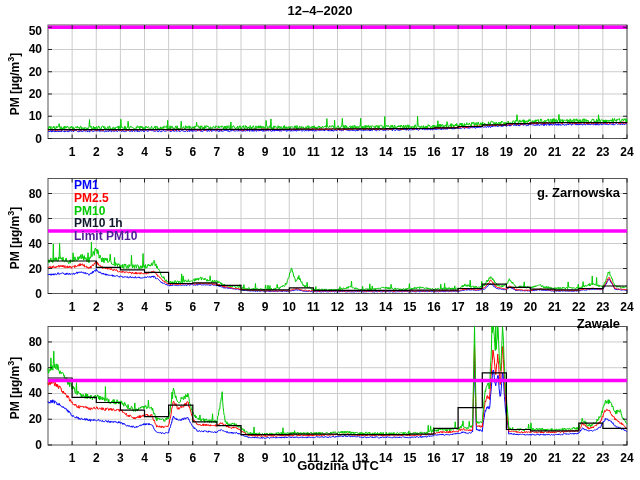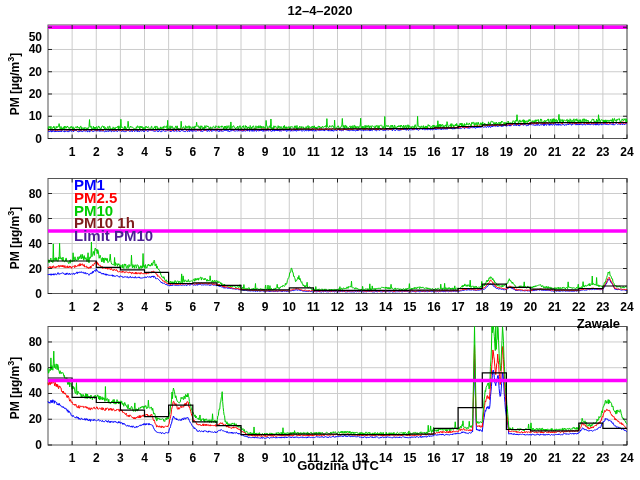--- a/index.html
+++ b/index.html
@@ -6,21 +6,21 @@
   #fig{position:relative;width:640px;height:480px;background:#fff;overflow:hidden;
        font-family:"Liberation Sans",sans-serif;color:#000;}
   .title{position:absolute;left:0;top:3px;width:640px;text-align:center;
          font-size:13px;font-weight:bold;}
   .station-label{position:absolute;right:20px;font-size:13px;font-weight:bold;text-align:right;}
   .ylab{position:absolute;transform:rotate(-90deg);transform-origin:center center;
         font-size:12px;font-weight:bold;white-space:nowrap;width:110px;text-align:center;left:-41px;}
   .ylab sup{font-size:9px;}
   .xlab{position:absolute;left:0;top:458px;width:676px;text-align:center;
         font-size:13px;font-weight:bold;}
-  #legend{position:absolute;left:74px;top:179px;font-size:15px;font-weight:bold;line-height:12.8px;}
+  #legend{position:absolute;left:74px;top:179px;font-size:12px;font-weight:bold;line-height:12.8px;}
   .tick-label{position:absolute;font-size:12px;font-weight:bold;}
   .xtick-label{width:24px;text-align:center;}
   .ytick-label{width:30px;text-align:right;}
   svg{position:absolute;left:0;top:0;}
 </style>
 </head>
 <body>
 
 <div id="fig">
   <svg id="chart-svg" width="640" height="480">
@@ -304,27 +304,28 @@
       <line x1="48" y1="341.95652173913044" x2="52" y2="341.95652173913044" stroke="#222222" stroke-width="1"></line>
       <line x1="627" y1="341.95652173913044" x2="623" y2="341.95652173913044" stroke="#222222" stroke-width="1"></line>
     </svg>
 
   <div class="title">12–4–2020</div>
 
   <div class="ylab" style="top:76px;"><span>PM [µg/m</span><sup>3</sup><span>]</span></div>
   <div class="ylab" style="top:230px;"><span>PM [µg/m</span><sup>3</sup><span>]</span></div>
   <div class="ylab" style="top:380px;"><span>PM [µg/m</span><sup>3</sup><span>]</span></div>
 
+  <div class="station-label" style="top:185px;">g. Zarnowska</div>
   <div class="station-label" style="top:316px;">Zawale</div>
 
   <div id="legend">
     <div class="legend-item" style="color: rgb(0, 0, 255);">PM1</div>
     <div class="legend-item" style="color: rgb(255, 0, 0);">PM2.5</div>
     <div class="legend-item" style="color: rgb(0, 204, 0);">PM10</div>
-    <div class="legend-item" style="color: #7f1d1d;">PM10 1h</div>
+    <div class="legend-item" style="color: #0f172a;">PM10 1h</div>
     <div class="legend-item" style="color: #4c1d95;">Limit PM10</div>
   </div>
 
   <div class="xlab">Godzina UTC</div>
 
   <div id="tick-labels">
       <div class="tick-label xtick-label" style="left: 60.125px; top: 144.5px;">1</div>
       <div class="tick-label xtick-label" style="left: 84.25px; top: 144.5px;">2</div>
       <div class="tick-label xtick-label" style="left: 108.375px; top: 144.5px;">3</div>
       <div class="tick-label xtick-label" style="left: 132.5px; top: 144.5px;">4</div>
@@ -346,21 +347,21 @@
       <div class="tick-label xtick-label" style="left: 518.5px; top: 144.5px;">20</div>
       <div class="tick-label xtick-label" style="left: 542.625px; top: 144.5px;">21</div>
       <div class="tick-label xtick-label" style="left: 566.75px; top: 144.5px;">22</div>
       <div class="tick-label xtick-label" style="left: 590.875px; top: 144.5px;">23</div>
       <div class="tick-label xtick-label" style="left: 615px; top: 144.5px;">24</div>
       <div class="tick-label ytick-label" style="left: 12px; top: 131.5px;">0</div>
       <div class="tick-label ytick-label" style="left: 12px; top: 109.245px;">10</div>
       <div class="tick-label ytick-label" style="left: 12px; top: 86.9902px;">20</div>
       <div class="tick-label ytick-label" style="left: 12px; top: 64.7353px;">20</div>
       <div class="tick-label ytick-label" style="left: 12px; top: 42.4804px;">40</div>
-      <div class="tick-label ytick-label" style="left: 12px; top: 30px;">50</div>
+      <div class="tick-label ytick-label" style="left: 12px; top: 24px;">50</div>
       <div class="tick-label xtick-label" style="left: 60.125px; top: 299.5px;">1</div>
       <div class="tick-label xtick-label" style="left: 84.25px; top: 299.5px;">2</div>
       <div class="tick-label xtick-label" style="left: 108.375px; top: 299.5px;">3</div>
       <div class="tick-label xtick-label" style="left: 132.5px; top: 299.5px;">4</div>
       <div class="tick-label xtick-label" style="left: 156.625px; top: 299.5px;">5</div>
       <div class="tick-label xtick-label" style="left: 180.75px; top: 299.5px;">6</div>
       <div class="tick-label xtick-label" style="left: 204.875px; top: 299.5px;">7</div>
       <div class="tick-label xtick-label" style="left: 229px; top: 299.5px;">8</div>
       <div class="tick-label xtick-label" style="left: 253.125px; top: 299.5px;">9</div>
       <div class="tick-label xtick-label" style="left: 277.25px; top: 299.5px;">10</div>

